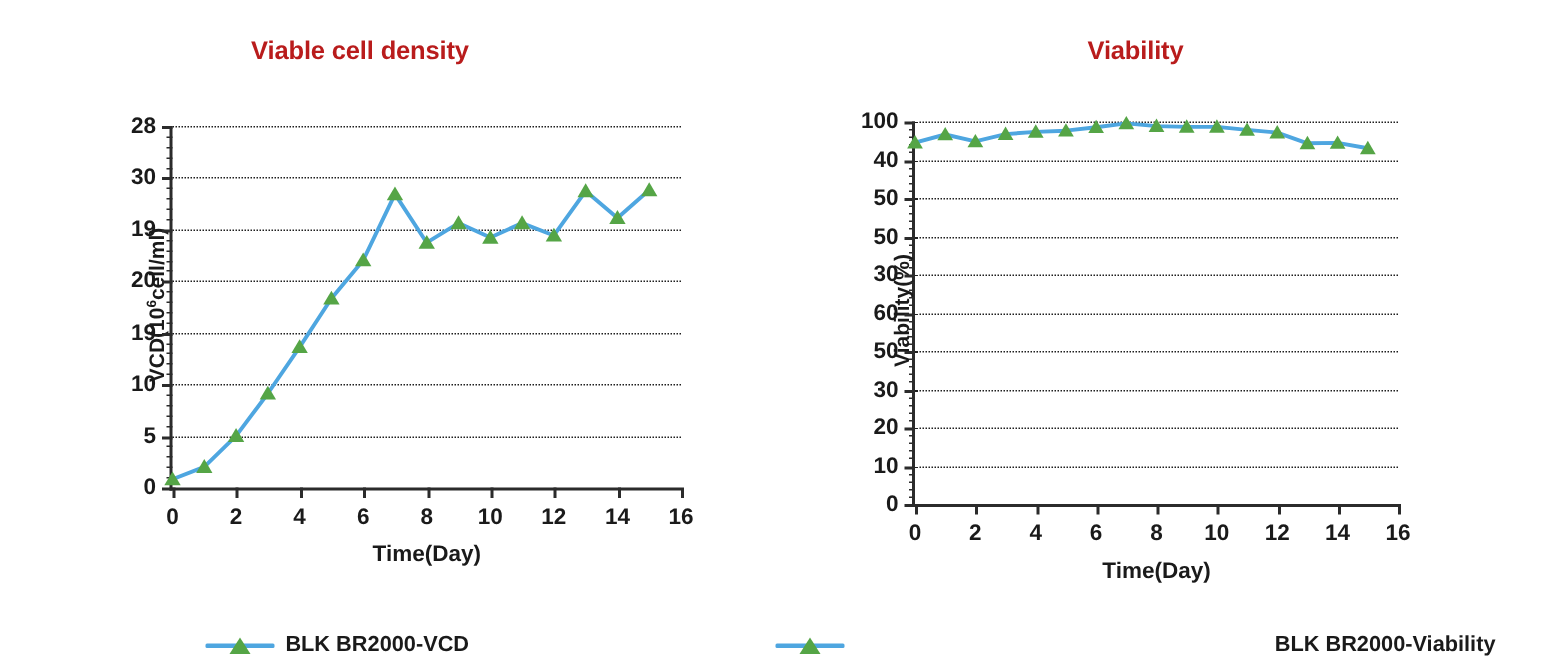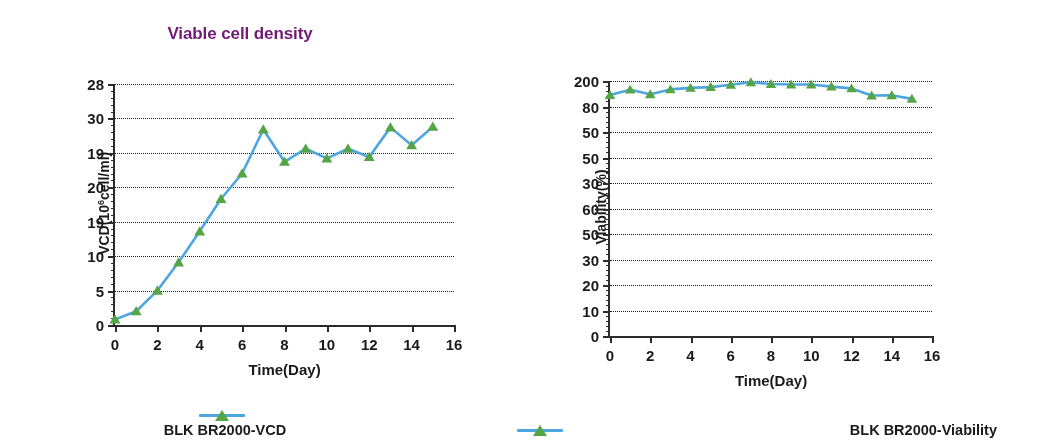--- a/index.html
+++ b/index.html
@@ -14,21 +14,21 @@
 
   .panel{position:absolute;top:0;height:448px;}
   .panel.left{left:0;width:520px;}
   .panel.right{left:517px;width:520px;}
 
   .chart-title{
     position:absolute;left:0;right:0;top:24px;
     text-align:center;
     font-size:17px;font-weight:bold;
     letter-spacing:-0.1px;
-    color:#701a75;
+    color:#b91c1c;
   }
   .panel.left .chart-title{left:30px;right:70px;}
   .panel.right .chart-title{left:20px;right:60px;}
 
   
   .plot{
     position:absolute;
     border-left:2.5px solid #2b2b2b;
     border-bottom:2.5px solid #2b2b2b;
     box-sizing:content-box;
@@ -89,21 +89,21 @@
   .axis-title-y sup{font-size:9px;vertical-align:super;}
 
   svg.series{position:absolute;left:0;top:0;overflow:visible;}
 
   
   .legend{
     position:absolute;bottom:10px;
     display:flex;align-items:center;gap:0px;
     font-size:14.5px;font-weight:bold;color:#1a1a1a;
   }
-  .panel.left .legend{left:0;right:70px;justify-content:center;flex-direction:column;}
+  .panel.left .legend{left:0;right:70px;justify-content:center;}
   .panel.right .legend{left:0;right:40px;justify-content:space-between;}
   .legend-key{
     position:relative;width:46px;height:14px;margin-right:7px;
     display:inline-block;
   }
   .legend-key .lk-line{
     position:absolute;top:6px;left:0;width:46px;height:2.6px;
     background:#4ea6e0;border-radius:1px;
   }
   .legend-key .lk-marker{
@@ -218,20 +218,21 @@
     <div class="legend">
       <span class="legend-key">
         <span class="lk-line"></span>
           <span class="lk-marker"></span>
       </span>
       <span>BLK BR2000-VCD</span>
     </div>
   </div>
 
   <div class="panel right">
+    <div class="chart-title">Viability</div>
 
     <div class="plot" id="plot-viability">
       <div class="axis-title-y">Viability(%)</div>
       <div class="axis-title-x">Time(Day)</div>
     <div class="ytick" style="top: 255px;"></div>
         <div class="ylabel-val" style="top: 255px;">0</div>
         <div class="gridline" style="top: 229.5px;"></div>
         <div class="ytick" style="top: 229.5px;"></div>
         <div class="ylabel-val" style="top: 229.5px;">10</div>
         <div class="gridline" style="top: 204px;"></div>
@@ -250,24 +251,24 @@
         <div class="ytick" style="top: 102px;"></div>
         <div class="ylabel-val" style="top: 102px;">30</div>
         <div class="gridline" style="top: 76.5px;"></div>
         <div class="ytick" style="top: 76.5px;"></div>
         <div class="ylabel-val" style="top: 76.5px;">50</div>
         <div class="gridline" style="top: 51px;"></div>
         <div class="ytick" style="top: 51px;"></div>
         <div class="ylabel-val" style="top: 51px;">50</div>
         <div class="gridline" style="top: 25.5px;"></div>
         <div class="ytick" style="top: 25.5px;"></div>
-        <div class="ylabel-val" style="top: 25.5px;">80</div>
+        <div class="ylabel-val" style="top: 25.5px;">40</div>
         <div class="gridline" style="top: 0px;"></div>
         <div class="ytick" style="top: 0px;"></div>
-        <div class="ylabel-val" style="top: 0px;">200</div>
+        <div class="ylabel-val" style="top: 0px;">100</div>
         <div class="yminor" style="top: 249.9px;"></div>
         <div class="yminor" style="top: 244.8px;"></div>
         <div class="yminor" style="top: 239.7px;"></div>
         <div class="yminor" style="top: 234.6px;"></div>
         <div class="yminor" style="top: 224.4px;"></div>
         <div class="yminor" style="top: 219.3px;"></div>
         <div class="yminor" style="top: 214.2px;"></div>
         <div class="yminor" style="top: 209.1px;"></div>
         <div class="yminor" style="top: 198.9px;"></div>
         <div class="yminor" style="top: 193.8px;"></div>

